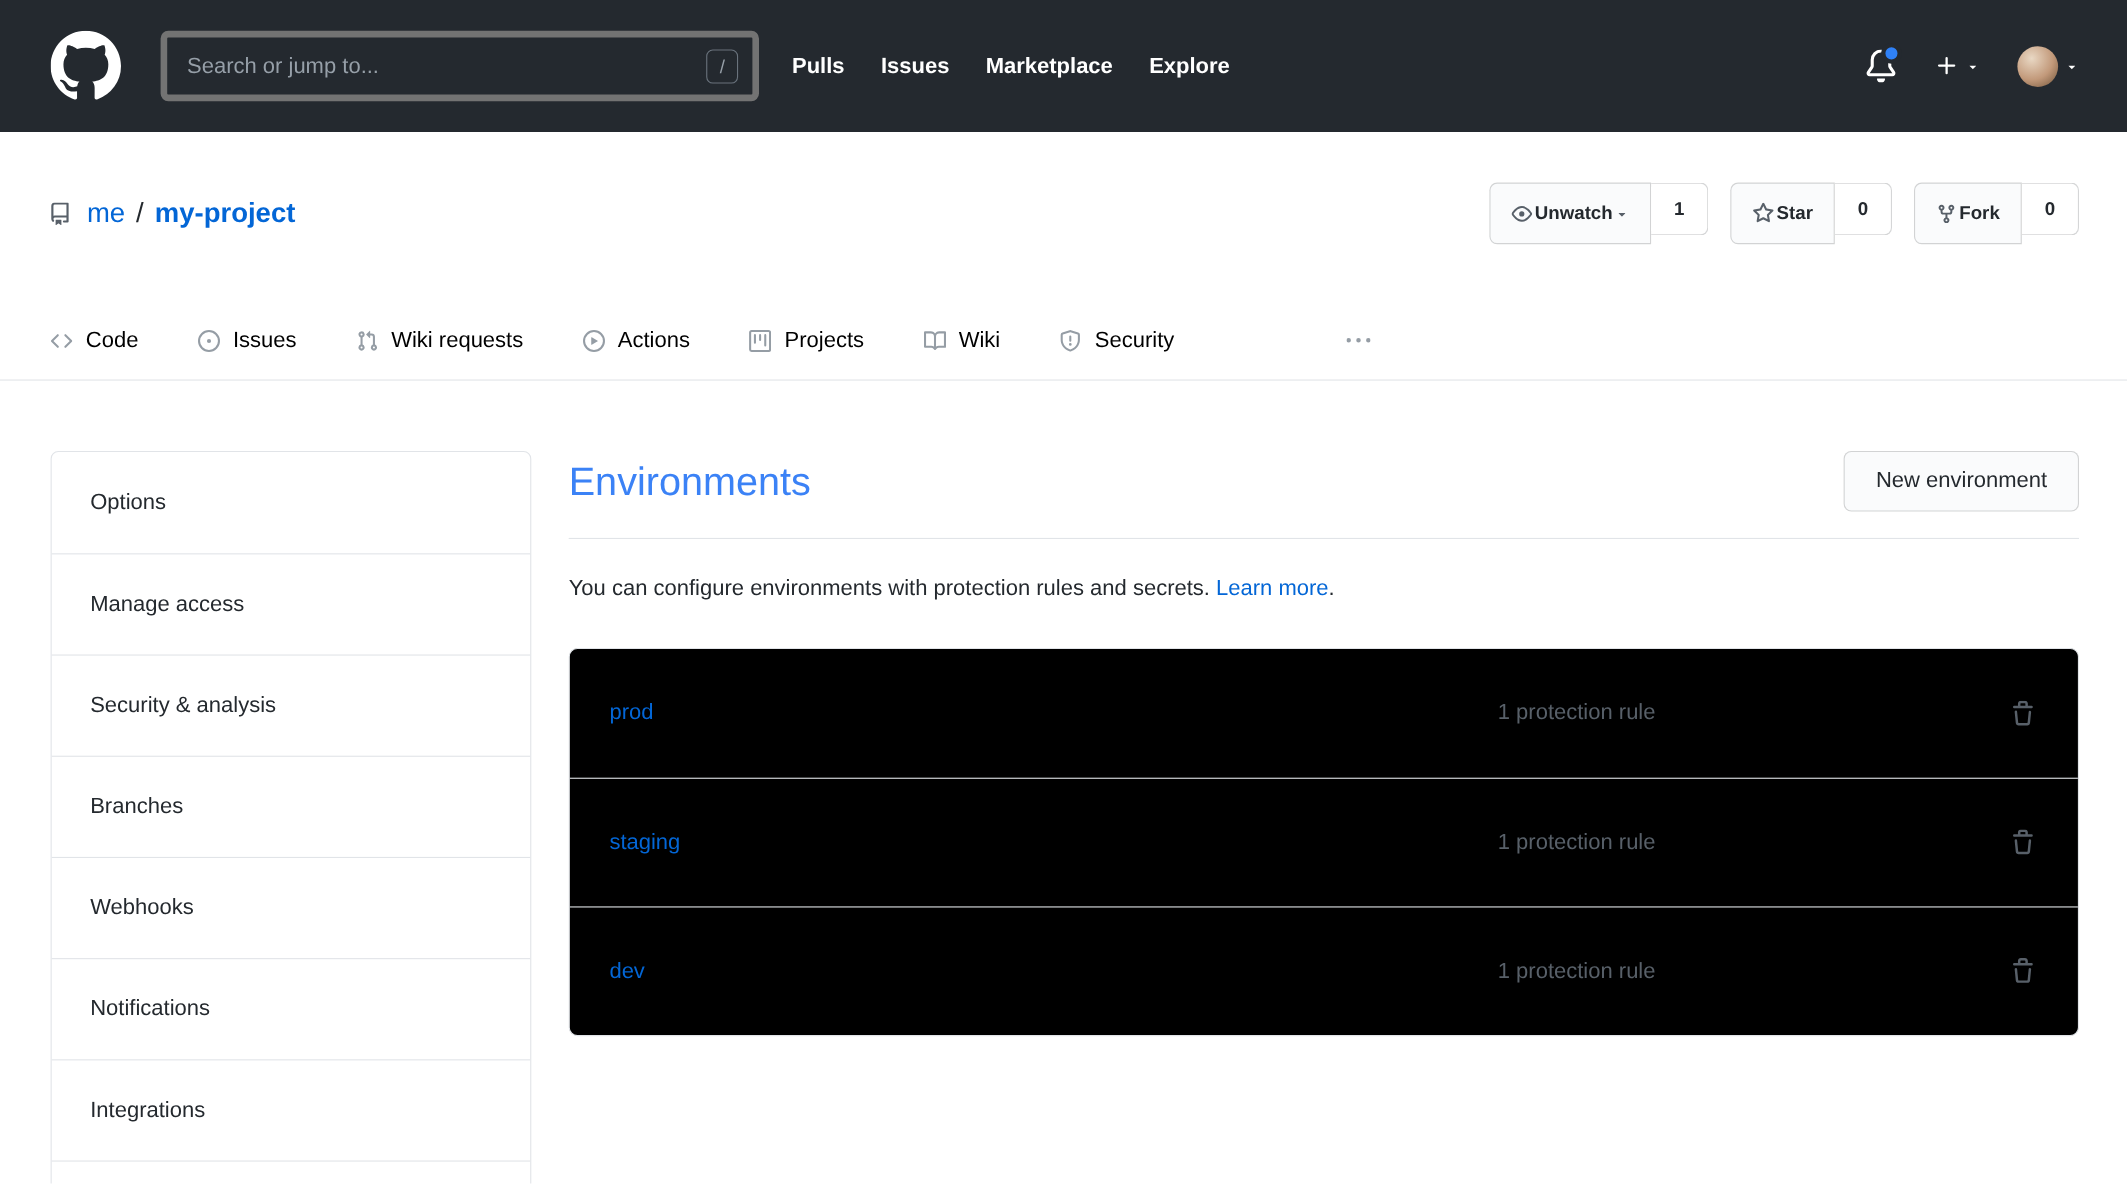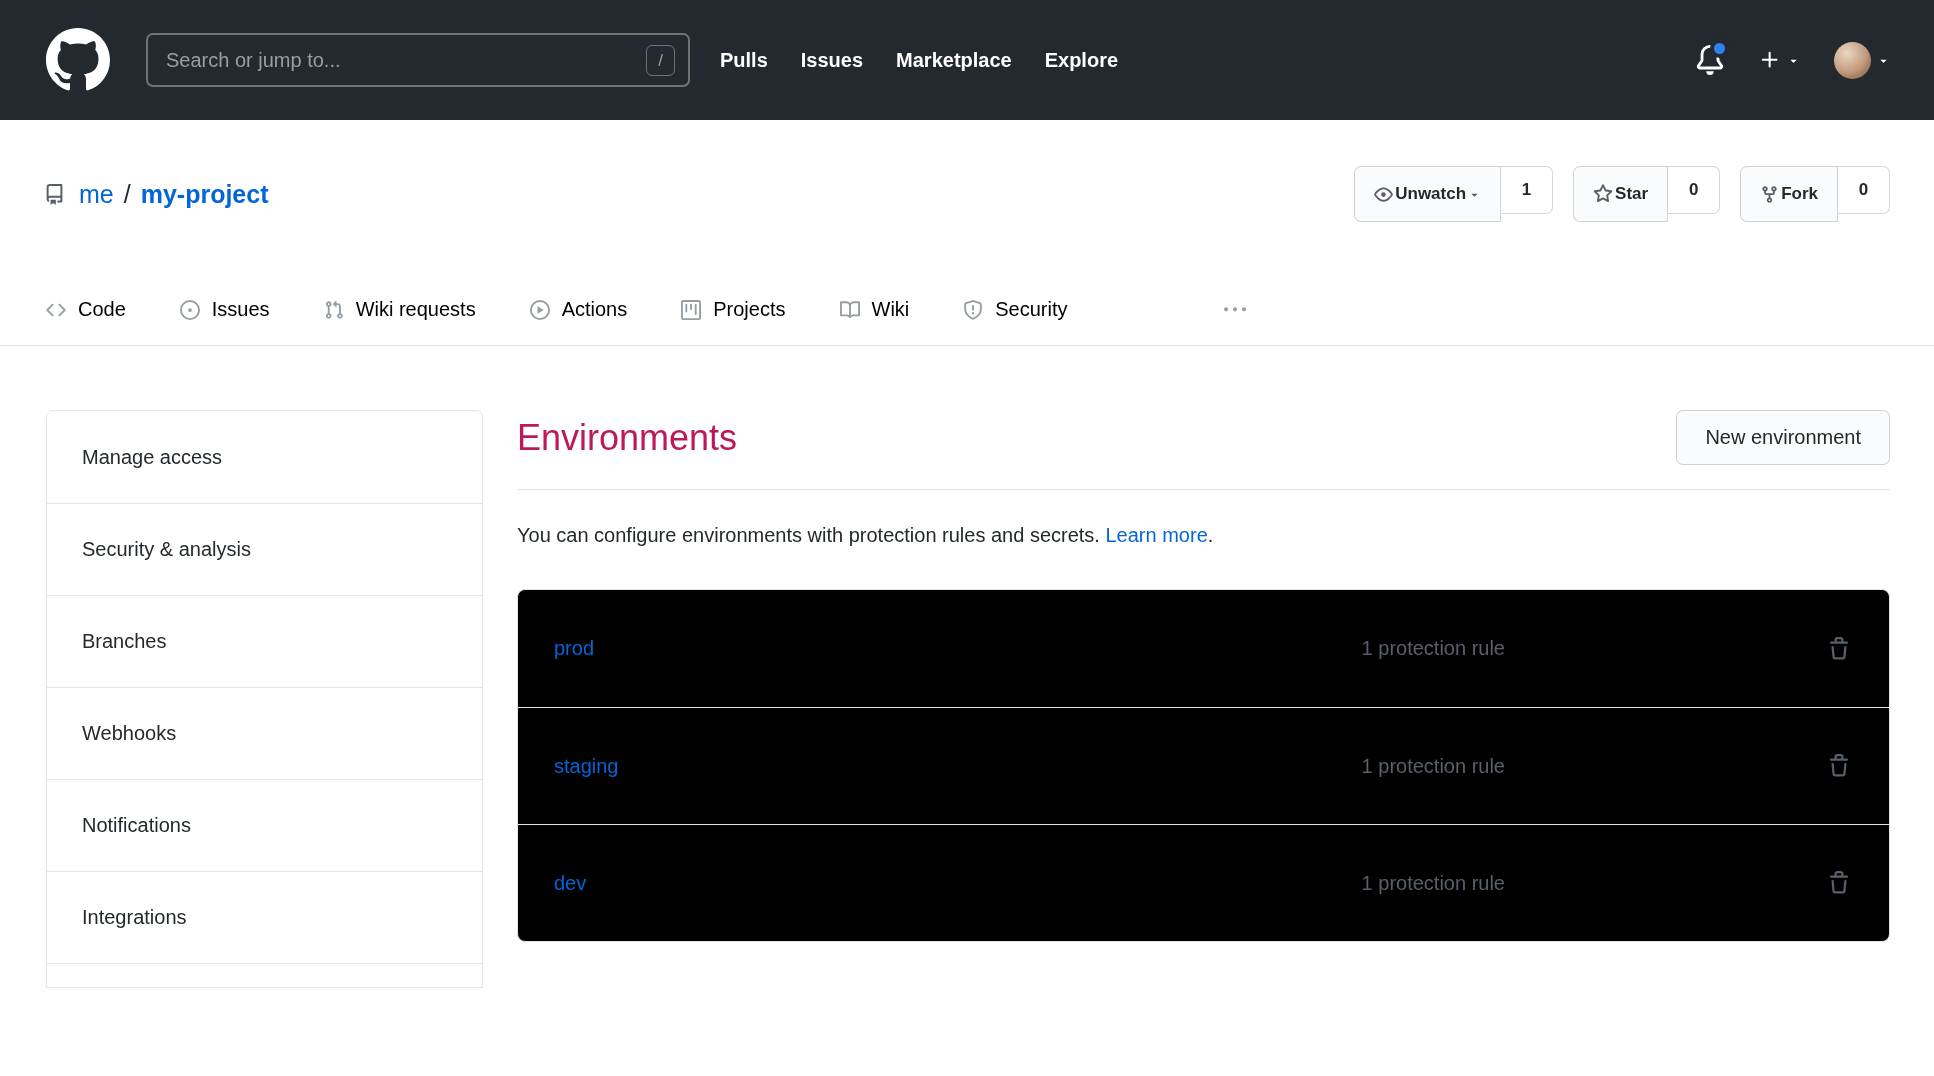--- a/index.html
+++ b/index.html
@@ -19,22 +19,22 @@
     height: 120px;
     background: #24292f;
     display: flex;
     align-items: center;
     padding: 0 44px 0 46px;
   }
   .logo { color: #ffffff; flex-shrink: 0; }
   .search-box {
     margin-left: 36px;
     width: 544px;
-    height: 54px;
-    border: 2px solid #737373;
+    height: 64px;
+    border: 6px solid #737373;
     border-radius: 7px;
     display: flex;
     align-items: center;
     padding: 0 13px 0 18px;
     background: #24292f;
   }
   .search-input {
     flex: 1;
     min-width: 0;
     background: transparent;
@@ -142,21 +142,21 @@
   }
   .sidebar-item:first-child { border-top: none; }
   .sidebar-item.partial { height: 24px; }
 
   .content { flex: 1; min-width: 0; }
   .subhead {
     display: flex; align-items: center; justify-content: space-between;
     padding-bottom: 24px;
     border-bottom: 1px solid #e1e4e8;
   }
-  .page-title { font-size: 36px; font-weight: 400; color: #be185d; }
+  .page-title { font-size: 36px; font-weight: 400; color: #3b82f6; }
   .btn-new {
     height: 55px;
     padding: 0 28px;
     font-size: 20px; font-weight: 500;
     color: #24292e;
     background: #fafbfc;
     border: 1px solid rgba(27,31,35,0.18);
     border-radius: 7px;
     cursor: pointer;
     font-family: inherit;
@@ -316,20 +316,21 @@
           <path d="M8 9a1.5 1.5 0 1 0 0-3 1.5 1.5 0 0 0 0 3ZM1.5 9a1.5 1.5 0 1 0 0-3 1.5 1.5 0 0 0 0 3Zm13 0a1.5 1.5 0 1 0 0-3 1.5 1.5 0 0 0 0 3Z"></path>
         </svg>
     </a>
   </nav>
 </div>
 
 <div class="main">
 
   <aside class="sidebar">
     <nav class="sidebar-menu">
+      <a class="sidebar-item">Options</a>
       <a class="sidebar-item">Manage access</a>
       <a class="sidebar-item">Security &amp; analysis</a>
       <a class="sidebar-item">Branches</a>
       <a class="sidebar-item">Webhooks</a>
       <a class="sidebar-item">Notifications</a>
       <a class="sidebar-item">Integrations</a>
       <a class="sidebar-item partial"></a>
     </nav>
   </aside>
 

